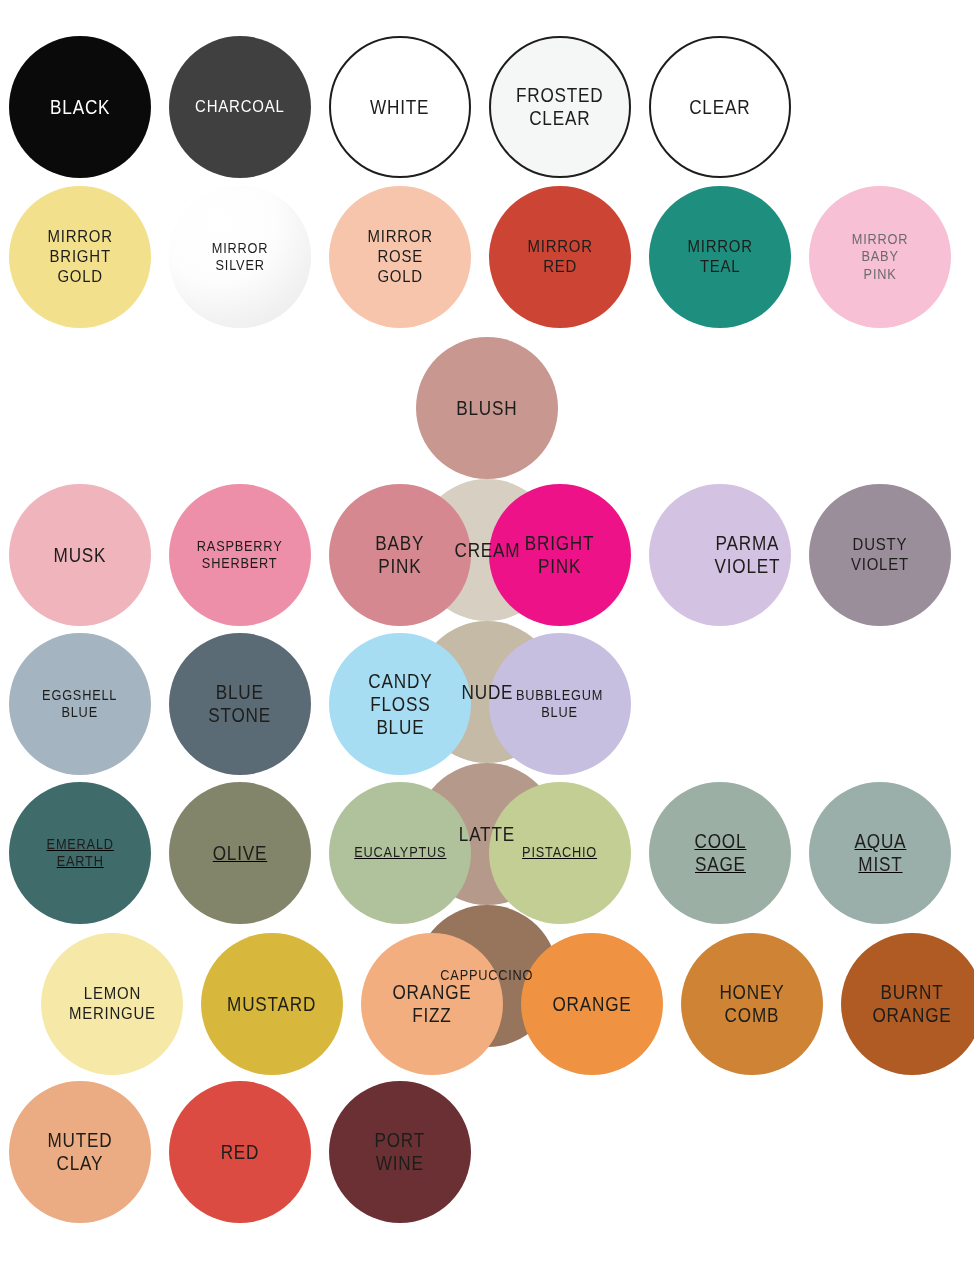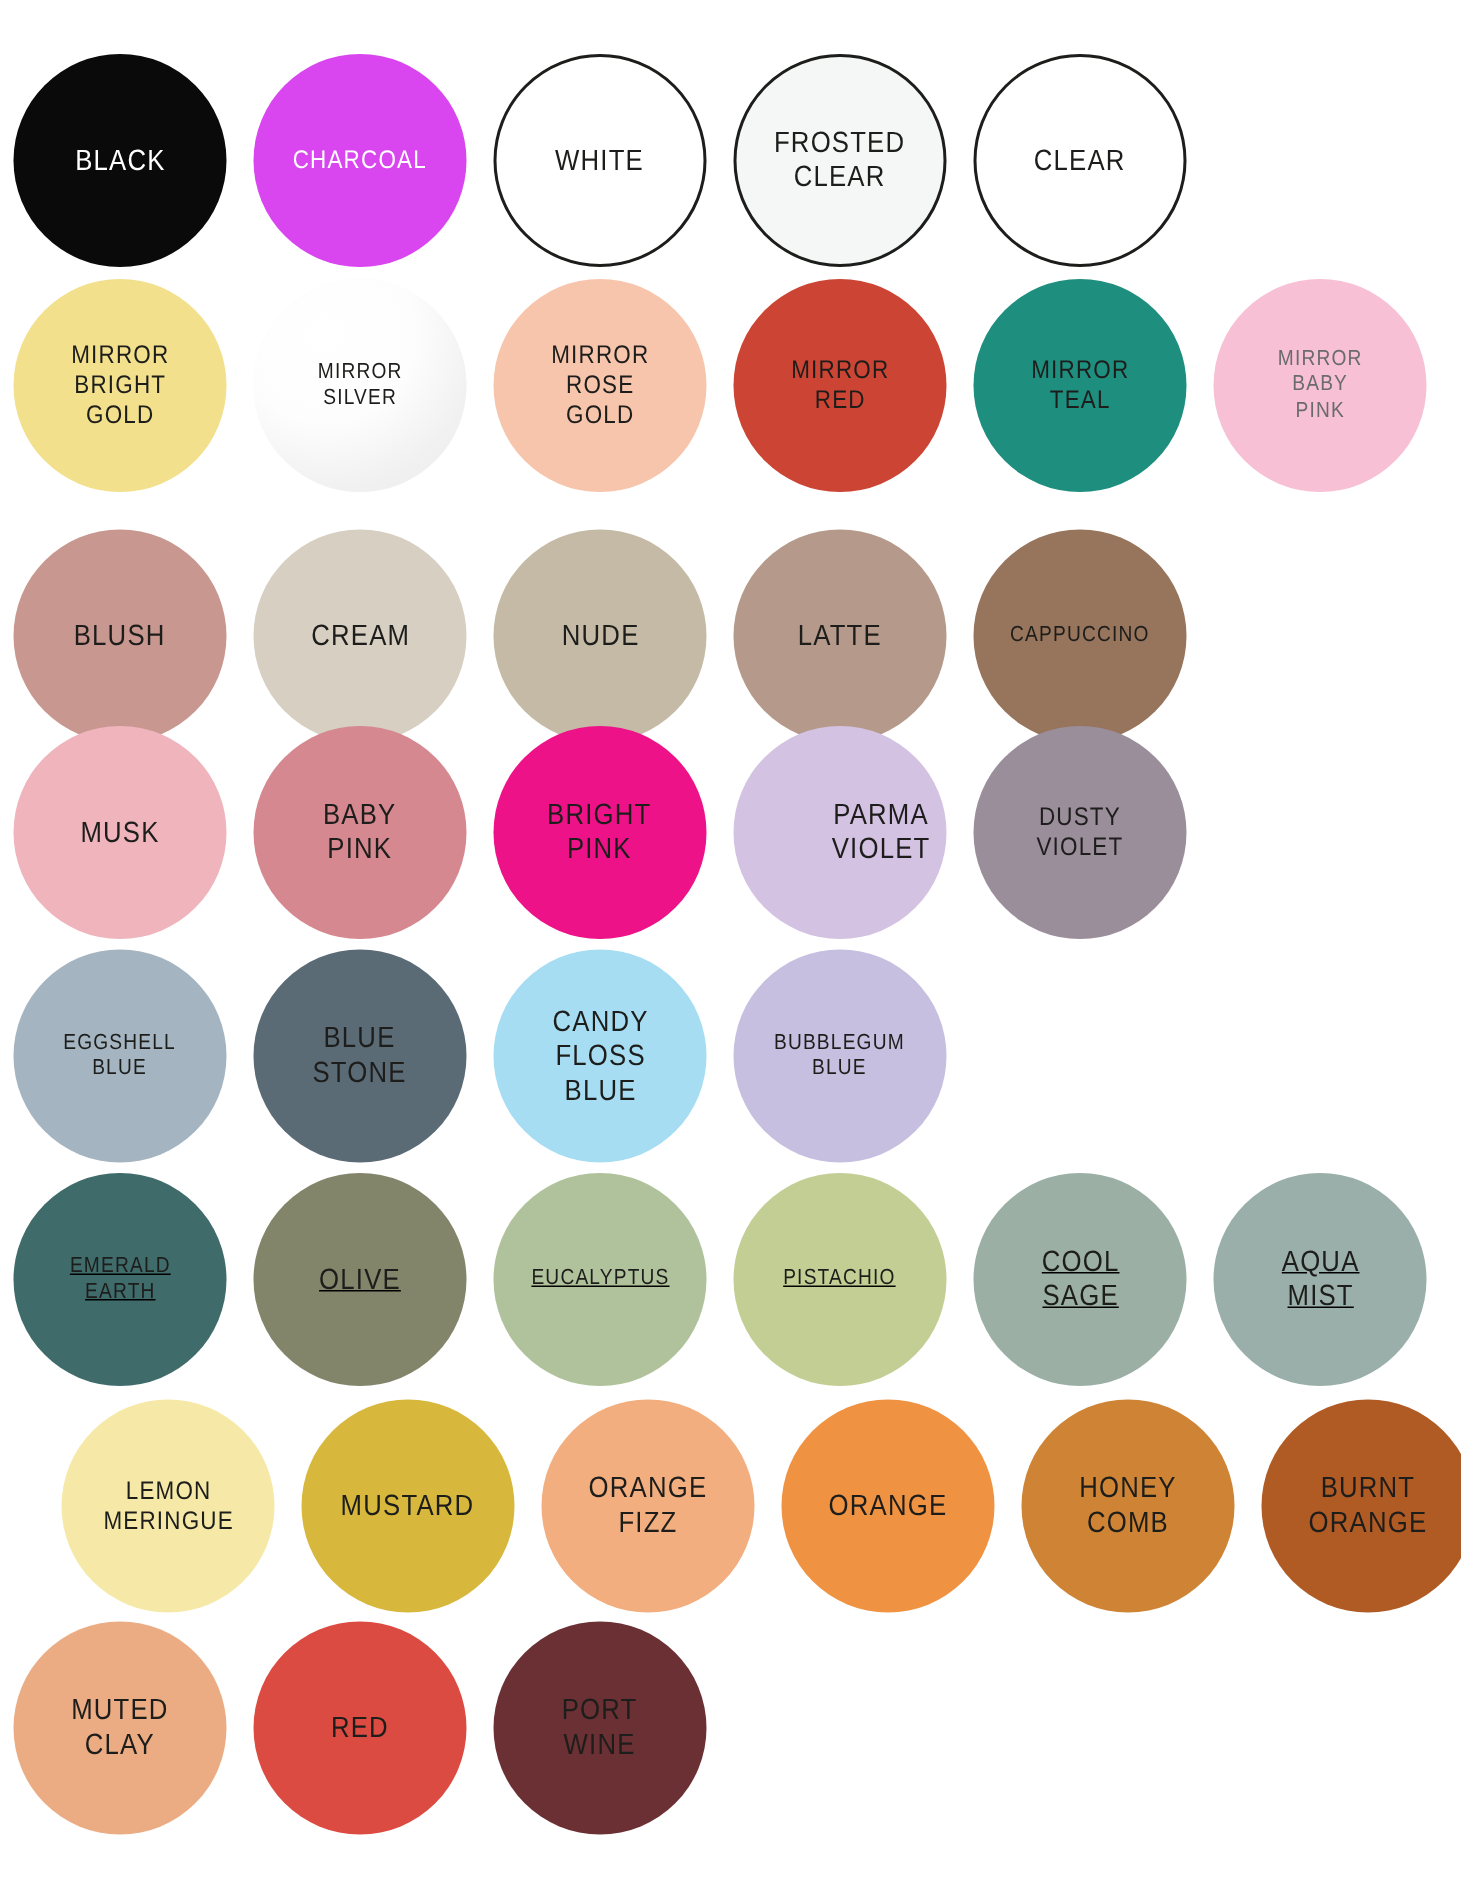--- a/index.html
+++ b/index.html
@@ -100,21 +100,21 @@
   }
 </style>
 </head>
 <body>
 
 <div id="swatch-board">
     <div class="swatch-row" style="top: 32px;">
       <div class="swatch" style="background: rgb(10, 10, 10);">
         <div class="swatch-label swatch-inner size-lg" style="color: rgb(255, 255, 255);">BLACK</div>
       </div>
-      <div class="swatch" style="background: #d946ef;">
+      <div class="swatch" style="background: #404040;">
         <div class="swatch-label swatch-inner size-md" style="color: rgb(255, 255, 255);">CHARCOAL</div>
       </div>
       <div class="swatch outlined" style="background: rgb(255, 255, 255);">
         <div class="swatch-label swatch-inner size-lg" style="color: rgb(29, 29, 27);">WHITE</div>
       </div>
       <div class="swatch outlined" style="background: rgb(244, 247, 246);">
         <div class="swatch-label swatch-inner size-lg" style="color: rgb(29, 29, 27);">FROSTED
 CLEAR</div>
       </div>
       <div class="swatch outlined" style="background: rgb(255, 255, 255);">
@@ -144,41 +144,45 @@
       <div class="swatch" style="background: rgb(30, 142, 126);">
         <div class="swatch-label swatch-inner size-md" style="color: rgb(29, 29, 27);">MIRROR
 TEAL</div>
       </div>
       <div class="swatch" style="background: rgb(247, 192, 212);">
         <div class="swatch-label swatch-inner size-sm" style="color: rgb(107, 107, 107);">MIRROR
 BABY
 PINK</div>
       </div>
     </div>
-    <div class="swatch-row" style="top: 349px;">
+    <div class="swatch-row" style="top: 337px; flex-direction: column;">
       <div class="swatch" style="background: rgb(200, 151, 144);">
         <div class="swatch-label swatch-inner size-lg" style="color: rgb(29, 29, 27);">BLUSH</div>
       </div>
       <div class="swatch" style="background: rgb(214, 207, 194);">
         <div class="swatch-label swatch-inner size-lg" style="color: rgb(29, 29, 27);">CREAM</div>
       </div>
       <div class="swatch" style="background: rgb(196, 186, 166);">
         <div class="swatch-label swatch-inner size-lg" style="color: rgb(29, 29, 27);">NUDE</div>
       </div>
       <div class="swatch" style="background: rgb(181, 153, 138);">
         <div class="swatch-label swatch-inner size-lg" style="color: rgb(29, 29, 27);">LATTE</div>
       </div>
       <div class="swatch" style="background: rgb(151, 116, 92);">
         <div class="swatch-label swatch-inner size-sm" style="color: rgb(29, 29, 27);">CAPPUCCINO</div>
       </div>
       <div class="spacer"></div>
     </div>
     <div class="swatch-row" style="top: 480px;">
       <div class="swatch" style="background: rgb(239, 180, 188);">
         <div class="swatch-label swatch-inner size-lg" style="color: rgb(29, 29, 27);">MUSK</div>
+      </div>
+      <div class="swatch" style="background: rgb(238, 143, 170);">
+        <div class="swatch-label swatch-inner size-sm" style="color: rgb(29, 29, 27);">RASPBERRY
+SHERBERT</div>
       </div>
       <div class="swatch" style="background: rgb(214, 136, 144);">
         <div class="swatch-label swatch-inner size-lg" style="color: rgb(29, 29, 27);">BABY
 PINK</div>
       </div>
       <div class="swatch" style="background: rgb(238, 18, 137);">
         <div class="swatch-label swatch-inner size-lg" style="color: rgb(29, 29, 27);">BRIGHT
 PINK</div>
       </div>
       <div class="swatch" style="background: rgb(212, 194, 227); justify-content: flex-end;">

